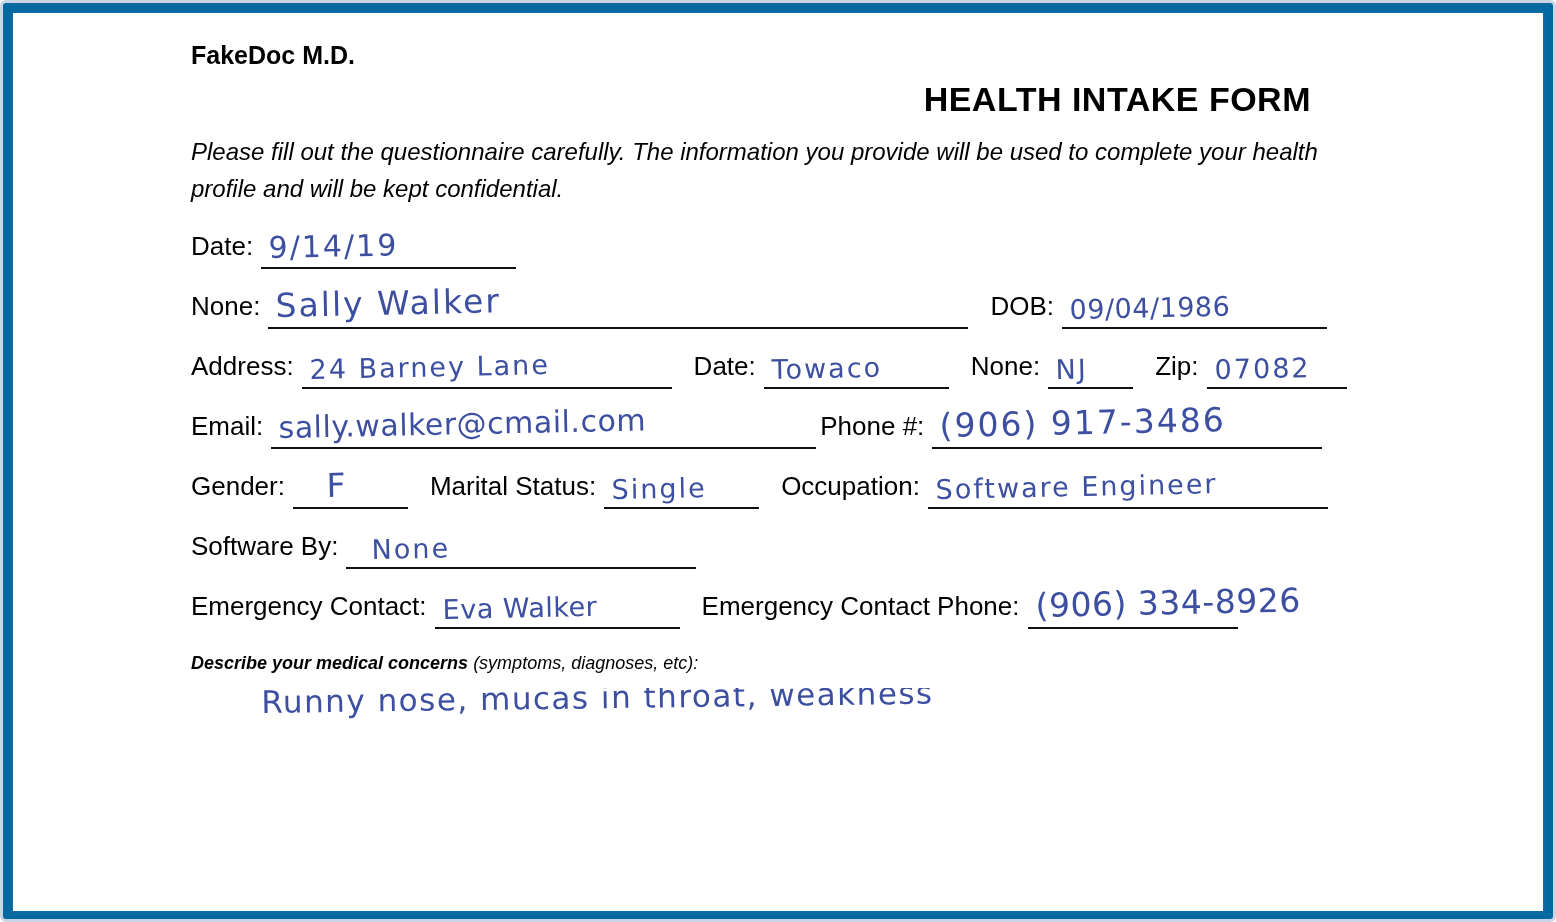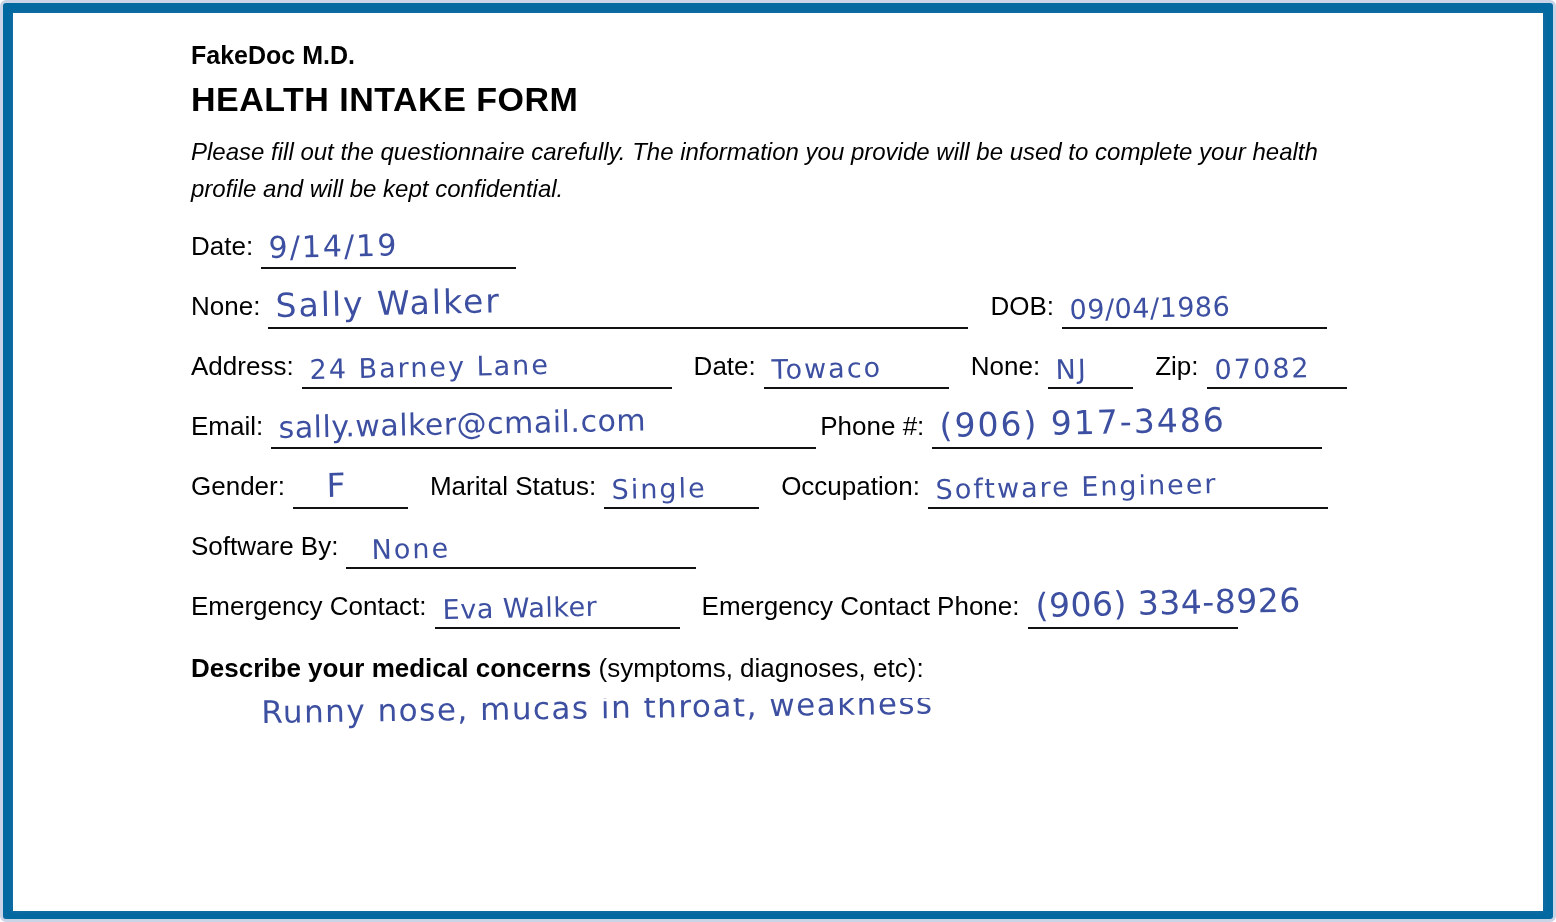--- a/index.html
+++ b/index.html
@@ -40,21 +40,21 @@
   }
 
   .doc-name {
     font-size: 25px;
     font-weight: bold;
     color: #000;
     letter-spacing: 0px;
     margin: 0 0 10px 0;
   }
   .form-title {
-    text-align: left;
+    text-align: right;
     font-size: 34px;
     font-weight: bold;
     letter-spacing: 0.5px;
     margin: 6px 0 14px 0;
     padding-right: 180px;
   }
   .instructions {
     font-size: 24px;
     font-style: italic;
     line-height: 1.55;
@@ -112,23 +112,24 @@
   .w-email{ width: 545px; }
   .w-phone{ width: 390px; }
   .w-gender{ width: 115px; }
   .w-marital{ width: 155px; }
   .w-occ  { width: 400px; }
   .w-ref  { width: 350px; }
   .w-emc  { width: 245px; }
   .w-emcp { width: 210px; }
 
   .concerns {
-    font-size: 26px;
+    font-size: 18px;
     margin-top: 18px;
     margin-bottom: 10px;
+    font-style: italic;
   }
   .concerns b { font-weight: bold; }
   .concerns span.normal { font-weight: normal; }
 
   .concern-line {
     position: relative;
     height: 52px;
     margin-top: 14px;
     overflow: hidden;
   }

